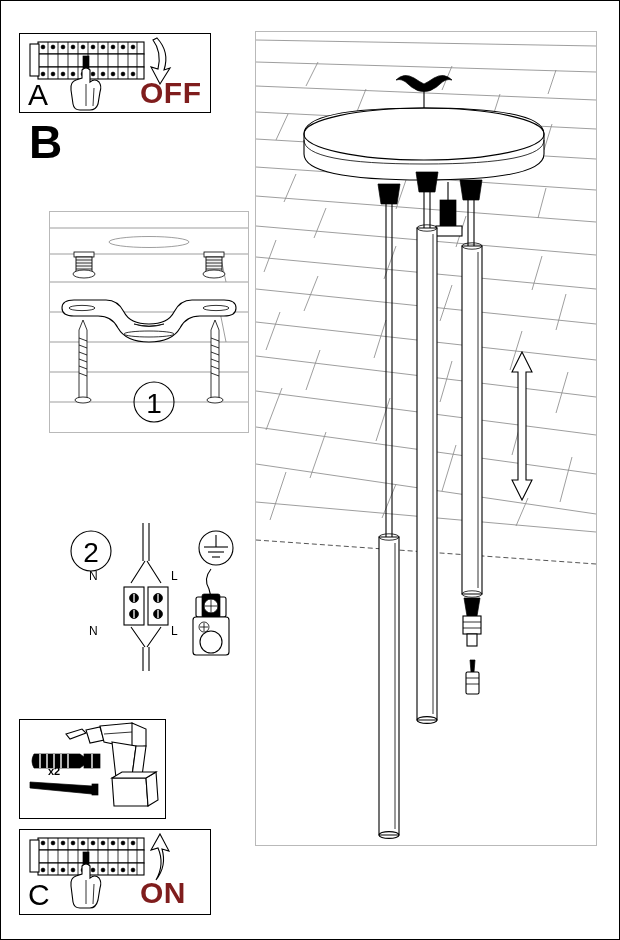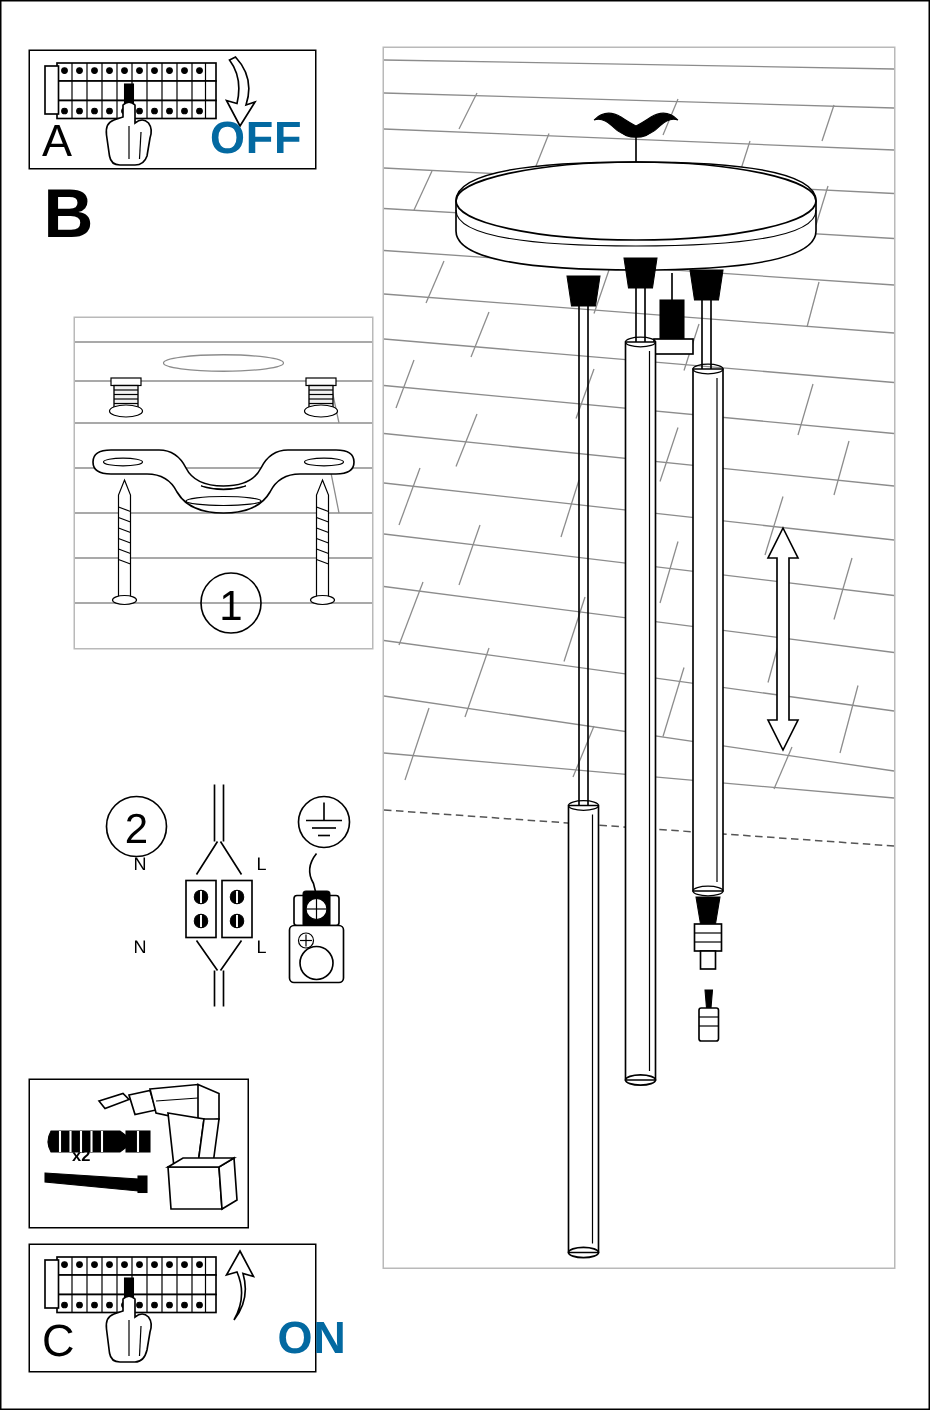--- a/index.html
+++ b/index.html
@@ -34,21 +34,21 @@
     font-size: 46px;
     font-weight: 700;
     color: #000;
     line-height: 1;
   }
   .state-label {
     position: absolute;
     font-size: 30px;
     font-weight: 700;
     letter-spacing: .5px;
-    color: #0369a1;
+    color: #7f1d1d;
     line-height: 1;
   }
   .qty-label {
     position: absolute;
     font-size: 11px;
     font-weight: 700;
     color: #000;
   }
   .wire-label {
     position: absolute;
@@ -374,21 +374,21 @@
                               Q54 78 53 72 L51 56 Q50 48 56 46 Z"></path>
         <path class="lnt" d="M66 50 L66 74"></path>
         <path class="lnt" d="M74 54 L73 74"></path>
       </g>
       <g>
         <path class="wht" d="M140 4 L149 21 L142 19 Q147 36 136 50
                              Q145 34 138 18 L131 20 Z"></path>
       </g>
     </svg>
     <span class="panel-letter" style="left:8px; bottom:4px;">C</span>
-    <span class="state-label" style="left:120px; bottom:6px;margin-left:45px;">ON</span>
+    <span class="state-label" style="left:120px; bottom:6px;">ON</span>
   </div>
 
   <div class="panel gray-frame" style="left:254px; top:30px; width:342px; height:815px;">
     <svg width="340" height="813" viewBox="0 0 340 813">
 
       <g class="hatch">
         <line x1="0" y1="8" x2="340" y2="14"></line>
         <line x1="0" y1="30" x2="340" y2="40"></line>
         <line x1="0" y1="54" x2="340" y2="68"></line>
         <line x1="0" y1="80" x2="340" y2="97"></line>

